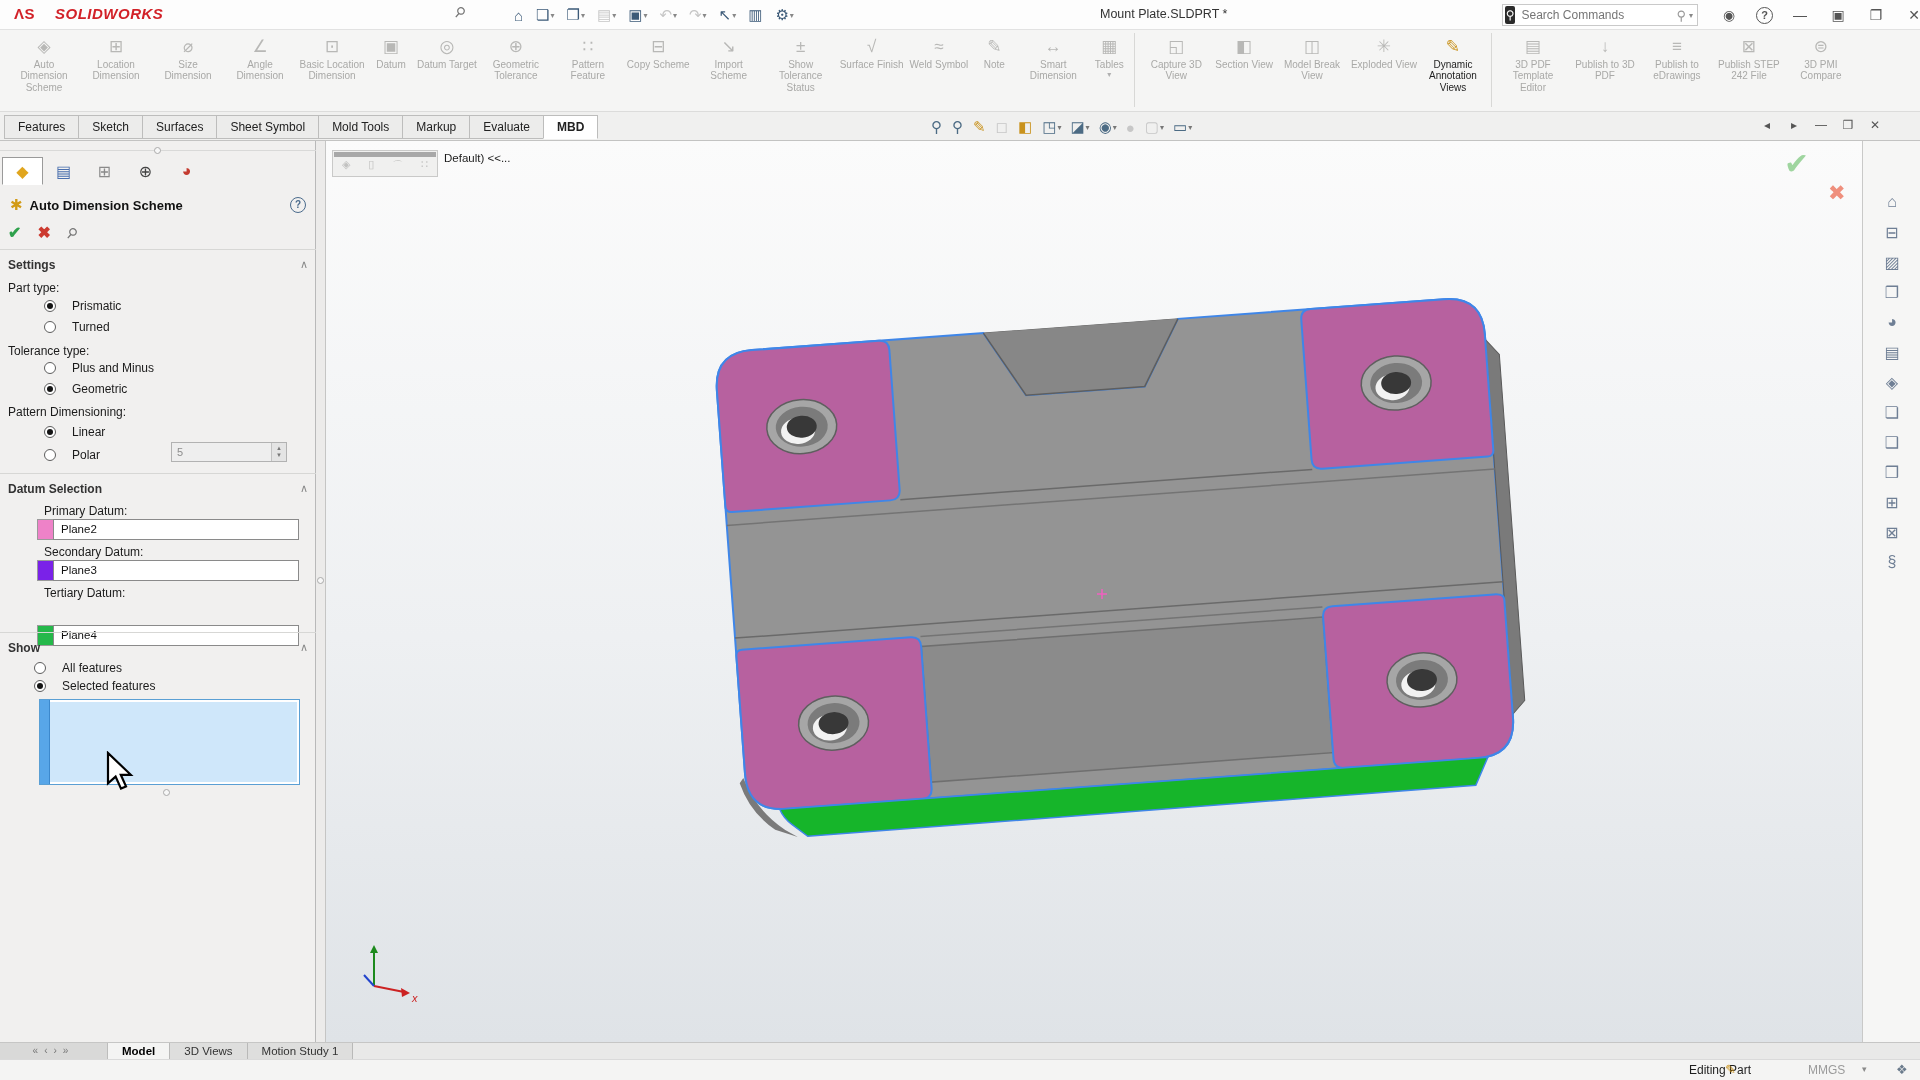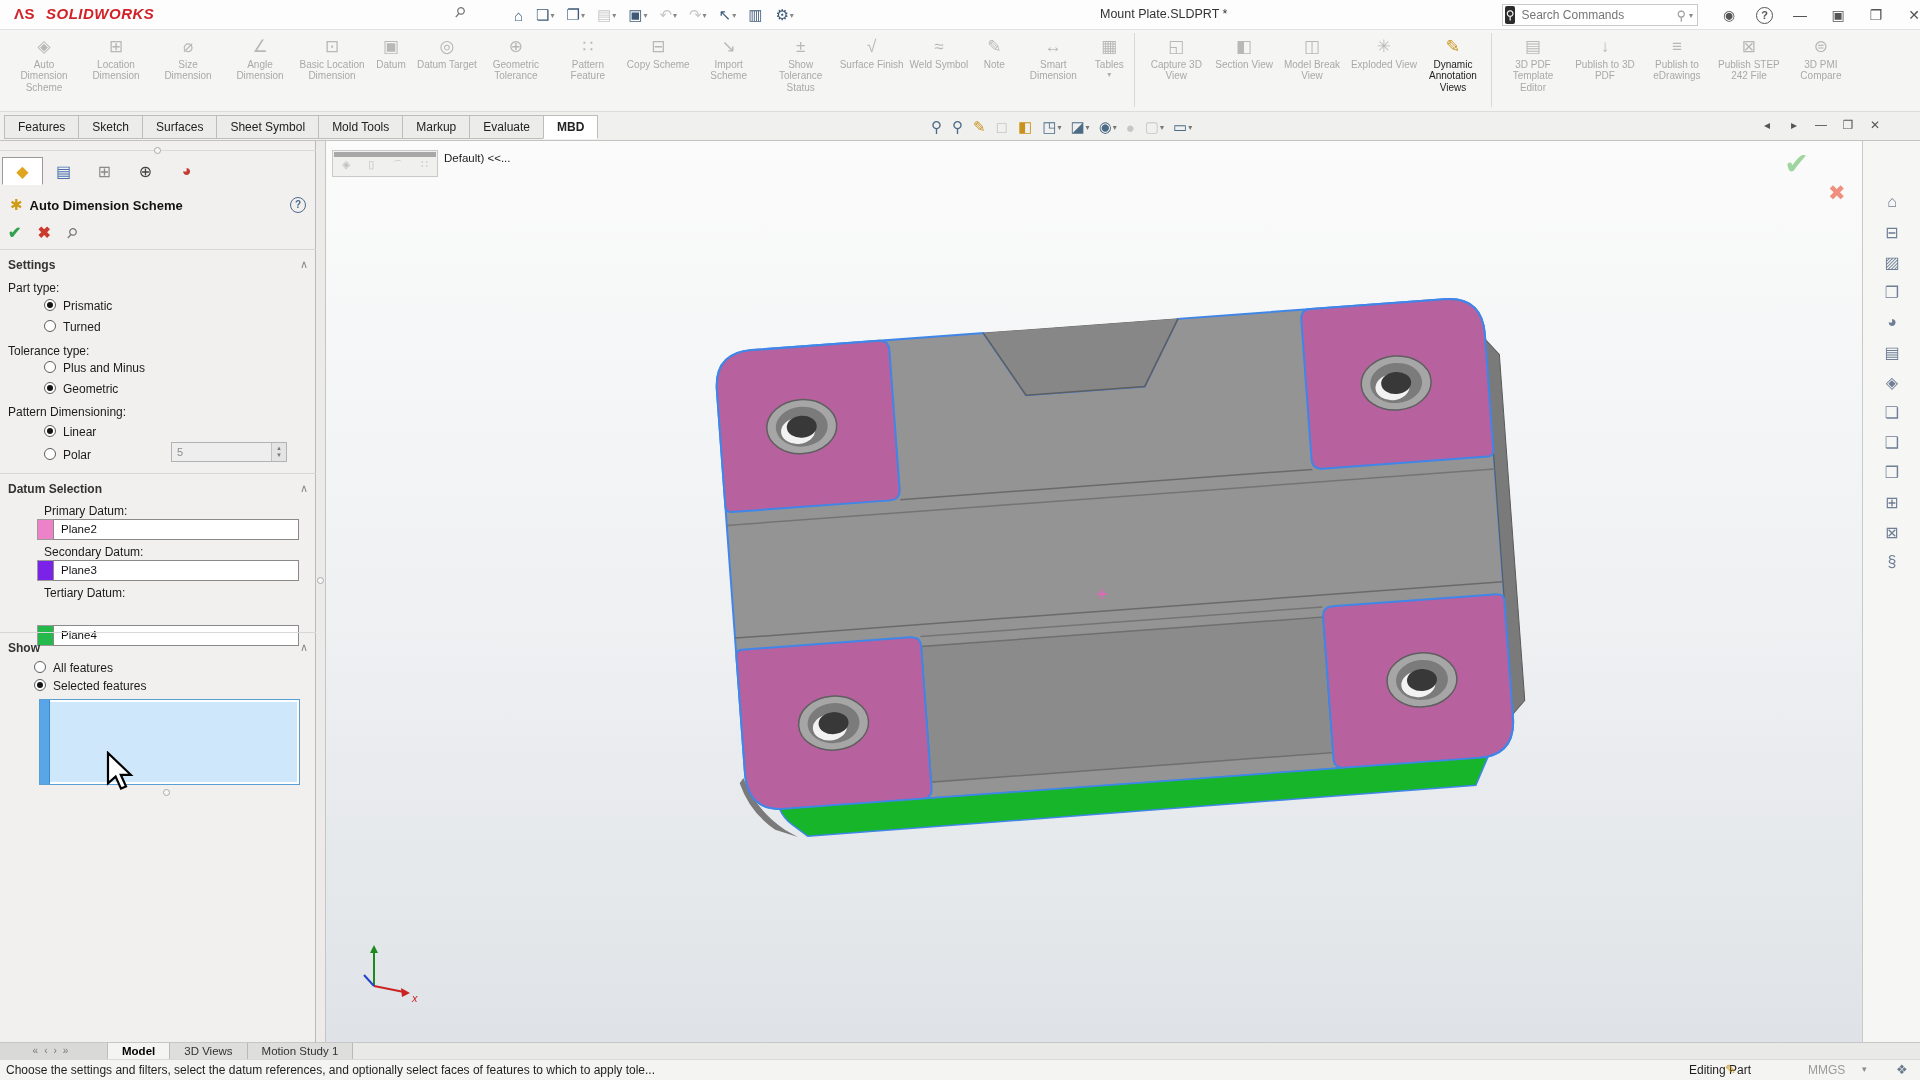--- a/index.html
+++ b/index.html
@@ -4,21 +4,21 @@
 <style>
   * { margin:0; padding:0; box-sizing:border-box; }
   html,body { width:1920px; height:1080px; overflow:hidden;
     font-family:"Liberation Sans", sans-serif; background:#e8e8e8; }
 
   
   #titlebar { position:absolute; left:0; top:0; width:1920px; height:30px;
     background:#fdfdfd; border-bottom:1px solid #e2e2e2; }
   .logo { position:absolute; left:14px; top:5px; font-size:15px; font-weight:bold;
     color:#d22128; font-style:italic; letter-spacing:0.5px; }
-  .logo .mark { font-style:normal; margin-right:11px; }
+  .logo .mark { font-style:normal; margin-right:20px; }
   .menubar { position:absolute; left:108px; top:0; height:30px; display:flex; align-items:center; }
   .menubar .menu { padding:0 13px; font-size:12.5px; color:#222; height:30px; line-height:30px; cursor:default; }
   .pin-btn { position:absolute; left:455px; top:4px; font-size:14px; color:#777; transform:rotate(40deg); }
   .qat { position:absolute; left:510px; top:0; height:30px; display:flex; align-items:center; gap:4px; }
   .qat .qbtn { display:flex; align-items:center; gap:1px; padding:0 4px; height:24px; }
   .qat .qbtn .g { font-size:15px; color:#3c5a78; }
   .qat .qbtn.disabled .g { color:#c6c6c6; }
   .qat .qbtn .c { font-size:8px; color:#888; }
   .doc-title { position:absolute; left:1100px; top:7px; font-size:12.5px; color:#333; }
   .searchbox { position:absolute; left:1502px; top:4px; width:196px; height:22px;
@@ -86,21 +86,21 @@
   .pactions { position:absolute; left:8px; top:82px; display:flex; gap:16px; align-items:center;}
   .pactions .ok { color:#2fa14c; font-size:16px; font-weight:bold; }
   .pactions .cancel { color:#cc3a2f; font-size:16px; font-weight:bold; }
   .pactions .pin { color:#777; font-size:14px; transform:rotate(40deg); }
   .hr { position:absolute; left:0; width:316px; border-top:1px solid #d7d7d5; }
   .sect { position:absolute; left:8px; width:300px; font-weight:bold; color:#333; display:flex; }
   .sect .s { flex:1; }
   .sect .col { color:#888; font-size:11px; font-weight:normal; }
   .flabel { position:absolute; left:8px; color:#1b1b1b; }
   .flabel.ind { left:44px; }
-  .radio-row { position:absolute; display:flex; gap:7px; }
+  .radio-row { position:absolute; display:flex; align-items:center; gap:16px; }
   .radio { width:12px; height:12px; border:1px solid #5d5d5d; border-radius:50%; background:#fff; flex:0 0 auto;}
   .radio.checked::after { content:""; display:block; width:6px; height:6px; border-radius:50%;
     background:#141414; margin:2px; }
   .spin { position:absolute; left:171px; width:116px; height:20px; background:#eeeeee;
     border:1px solid #b2b2b2; display:flex; }
   .spin .v { flex:1; font-size:11px; color:#8d8d8d; padding:3px 0 0 5px; }
   .spin .arrows { width:15px; border-left:1px solid #c2c2c2; background:#e4e4e4; display:flex;
     flex-direction:column; align-items:center; justify-content:center; font-size:6px; color:#777; line-height:1.2;}
   .dfield { position:absolute; left:37px; display:flex; height:21px; }
   .dfield .sw { width:16px; height:21px; border:1px solid #9a9a9a; border-right:none; }
@@ -712,19 +712,18 @@
   <div class="tabnav">«‹›»</div>
   <span style="display:flex;">
 
   <div class="dtab active">Model</div>
       <div class="dtab">3D Views</div>
       <div class="dtab">Motion Study 1</div>
     </span>
 </div>
 
 <div id="statusbar">
-  <div class="msg">Choose the settings and filters, select the datum references, and optionally select faces of features to which to apply tole...</div>
   <div class="editing">Editing Part</div>
   <div class="sicon1">✎</div>
   <div class="units">MMGS</div>
   <div class="ucaret">▾</div>
   <div class="sicon2">❖</div>
 </div>
 
 </body></html>

